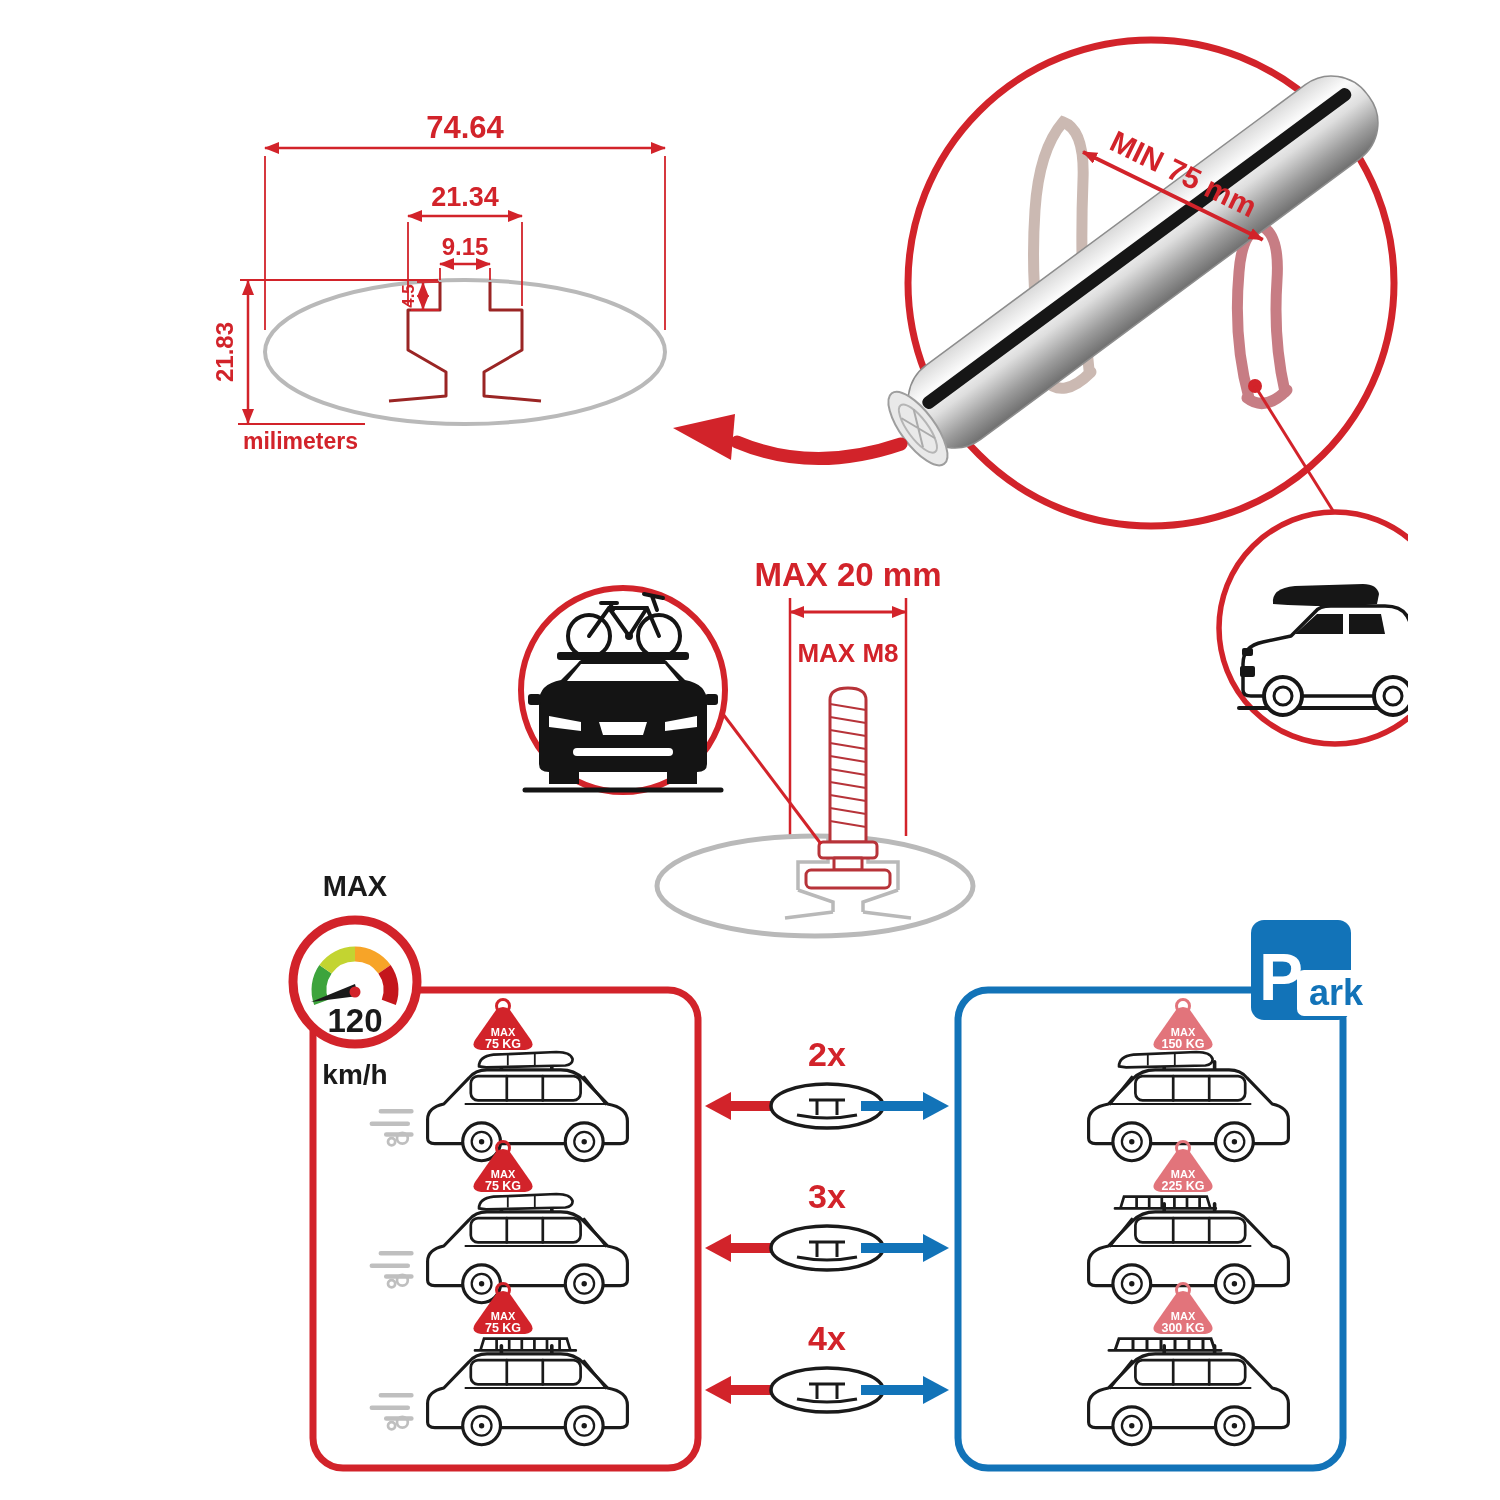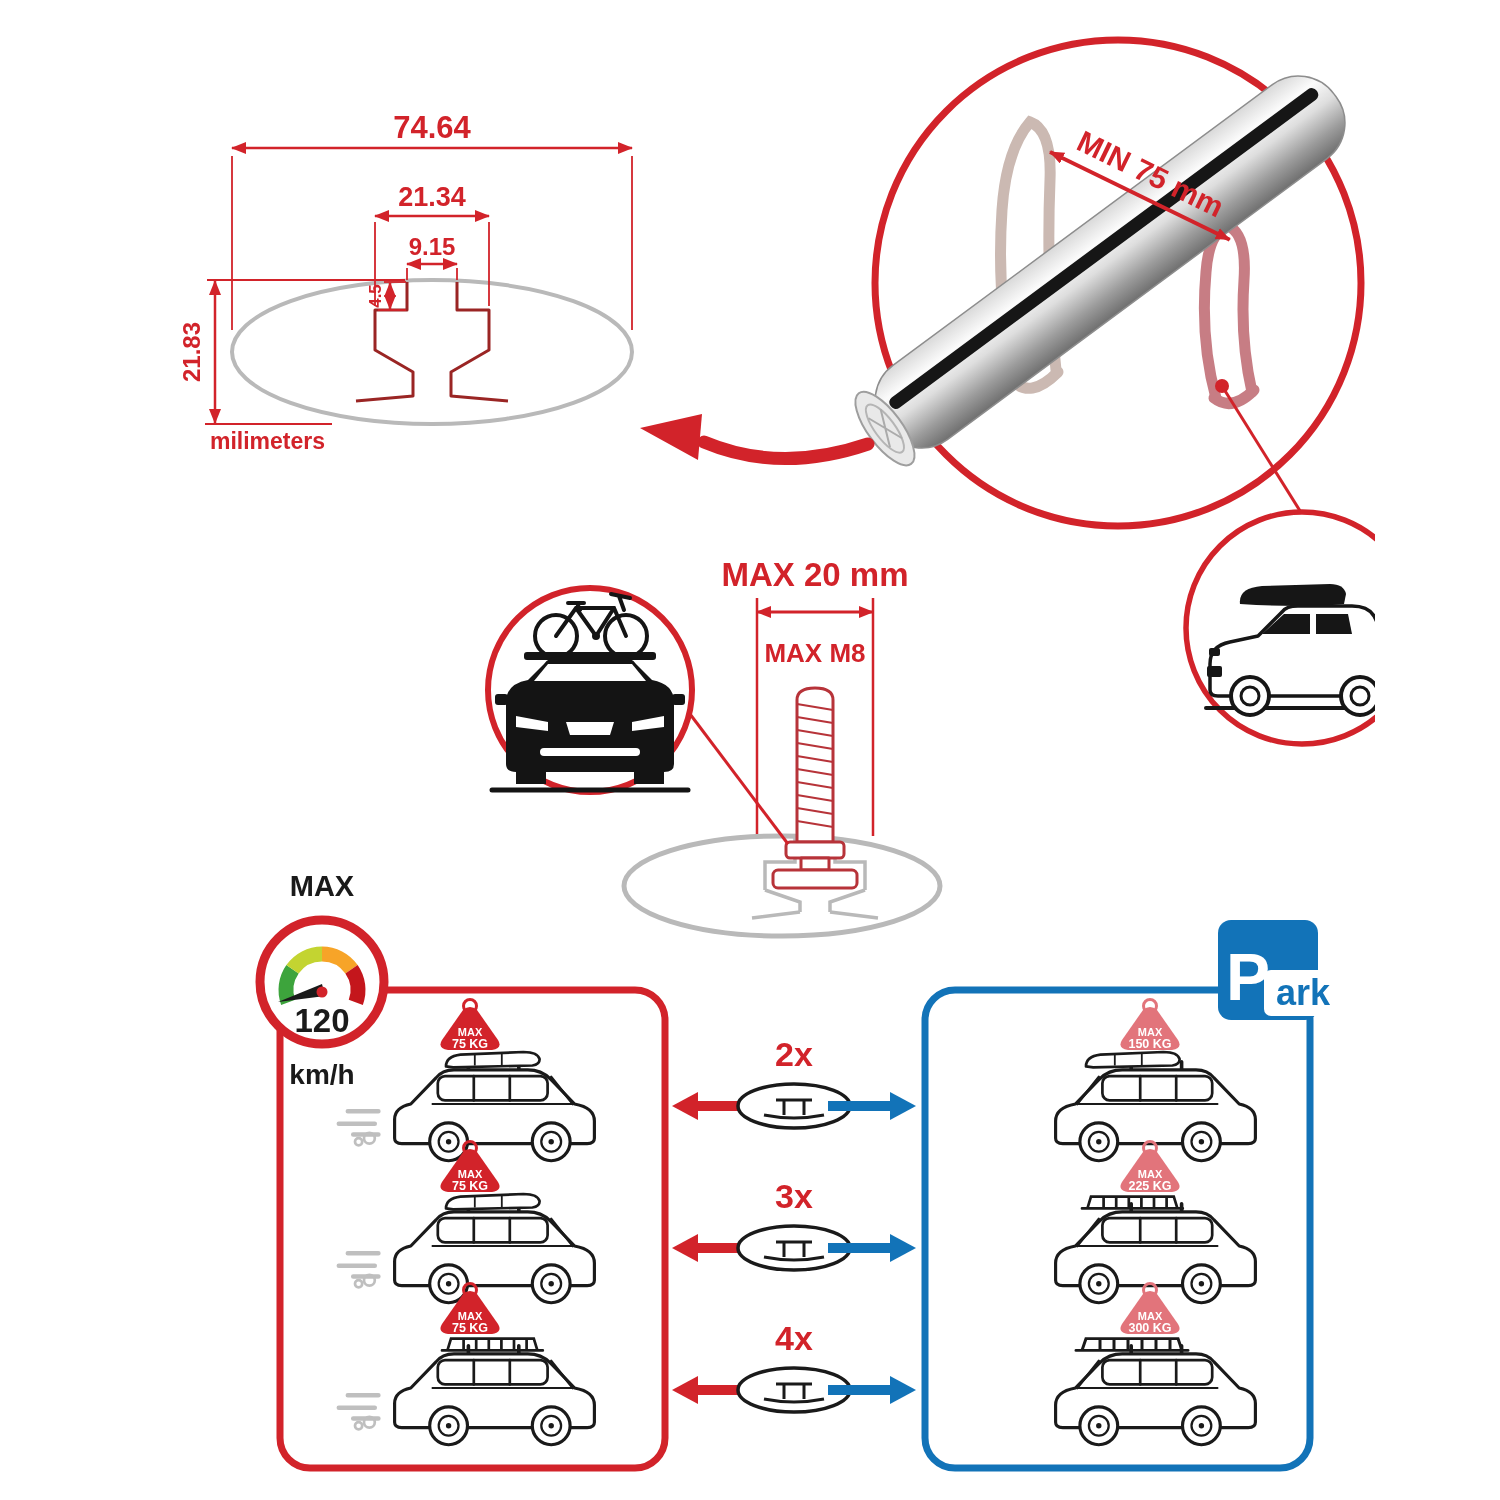--- a/index.html
+++ b/index.html
@@ -1,17 +1,17 @@
 <!DOCTYPE html>
 <html><head>
 <meta charset="utf-8">
 <style>
   html,body{margin:0;padding:0;background:#fff;}
   #stage{position:relative;width:1375px;height:1500px;background:#fff;overflow:hidden;
-         font-family:"Liberation Sans",sans-serif;}
+         font-family:"Liberation Sans",sans-serif;margin-left:33px;}
   svg{display:block;}
   text{font-family:"Liberation Sans",sans-serif;}
   .dimtxt{fill:#d2232a;font-weight:bold;}
   .blktxt{fill:#1a1a1a;font-weight:bold;}
   .whttxt{fill:#ffffff;font-weight:bold;}
   .blutxt{fill:#1273b8;font-weight:bold;}
   .redtxt{fill:#d2232a;font-weight:bold;}
 </style>
 </head>
 <body>

